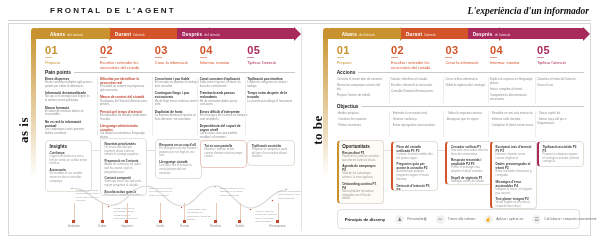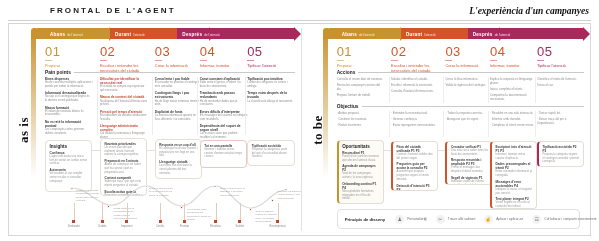--- a/index.html
+++ b/index.html
@@ -57,21 +57,21 @@
 
   
   .spine { position: absolute; left: 0; top: 0; width: 5px; height: 150px;
            background: linear-gradient(#c8922e, rgba(200,146,46,0)); border-radius: 3px 0 0 0; }
   .spine-elbow { position: absolute; left: 0; top: 0; width: 16px; height: 11px;
                  border-top-left-radius: 7px; background: #c8922e; }
 
   
   .steps { position: relative; margin-left: 14px; margin-top: 5px; height: 24px; }
   .step { position: absolute; top: 0; }
-  .step .num { font-size: 13px; font-weight: 400; letter-spacing: .4px; }
+  .step .num { font-size: 11px; font-weight: 700; letter-spacing: .4px; }
   .step .numrule { width: 7px; height: 1px; margin: 1px 0 2px; opacity: .55; }
   .step .ttl { font-size: 3.9px; line-height: 1.35; font-weight: 400; }
 
   
   .sec { position: relative; margin-left: 14px; }
   .sec-hd { display: flex; align-items: center; gap: 3px; }
   .sec-hd .t { font-size: 4.8px; font-weight: 700; color: #1d1d1d; white-space: nowrap; }
   .sec-hd .ln { flex: 1; height: 1px; background: #c9c9c9; }
 
   
@@ -115,21 +115,21 @@
             display: flex; align-items: center; justify-content: center; color: #7a7a7a; }
   .lglbl { font-size: 3.3px; color: #6f6f6f; white-space: nowrap; }
 </style>
 </head>
 <body>
 
 <div id="root">
 
   <div class="hdr">
     <div class="hdr-title">FRONTAL DE L'AGENT</div>
-    <div class="hdr-sub">L'experiència d'un campanyes</div>
+    <div class="hdr-sub">L'experiència d'un informador</div>
     <div class="hdr-rule"></div>
   </div>
 
   <div class="board">
 
     <div class="panel left">
       <div class="side-cap">as is</div>
       <div class="content" id="left-content">
         <div class="spine"></div>
         <div class="spine-elbow"></div>

